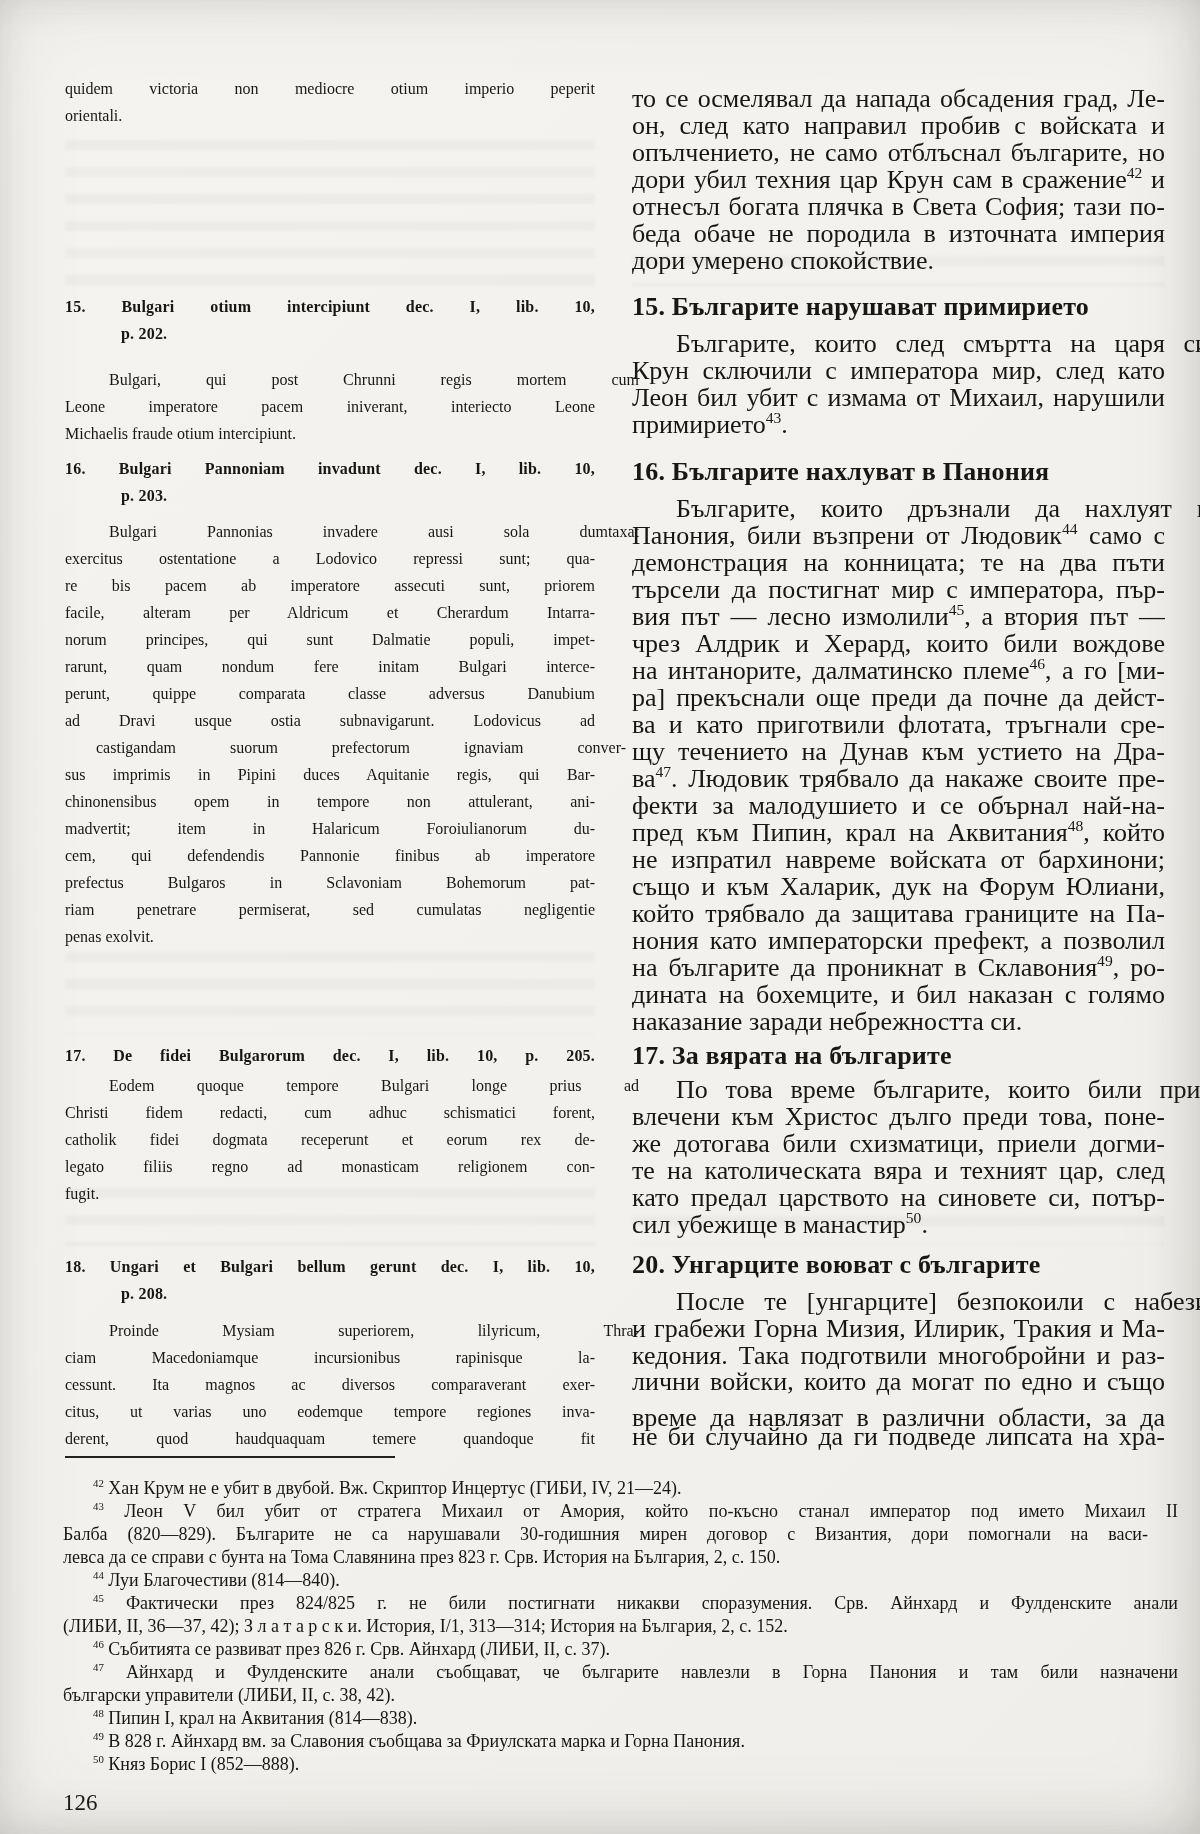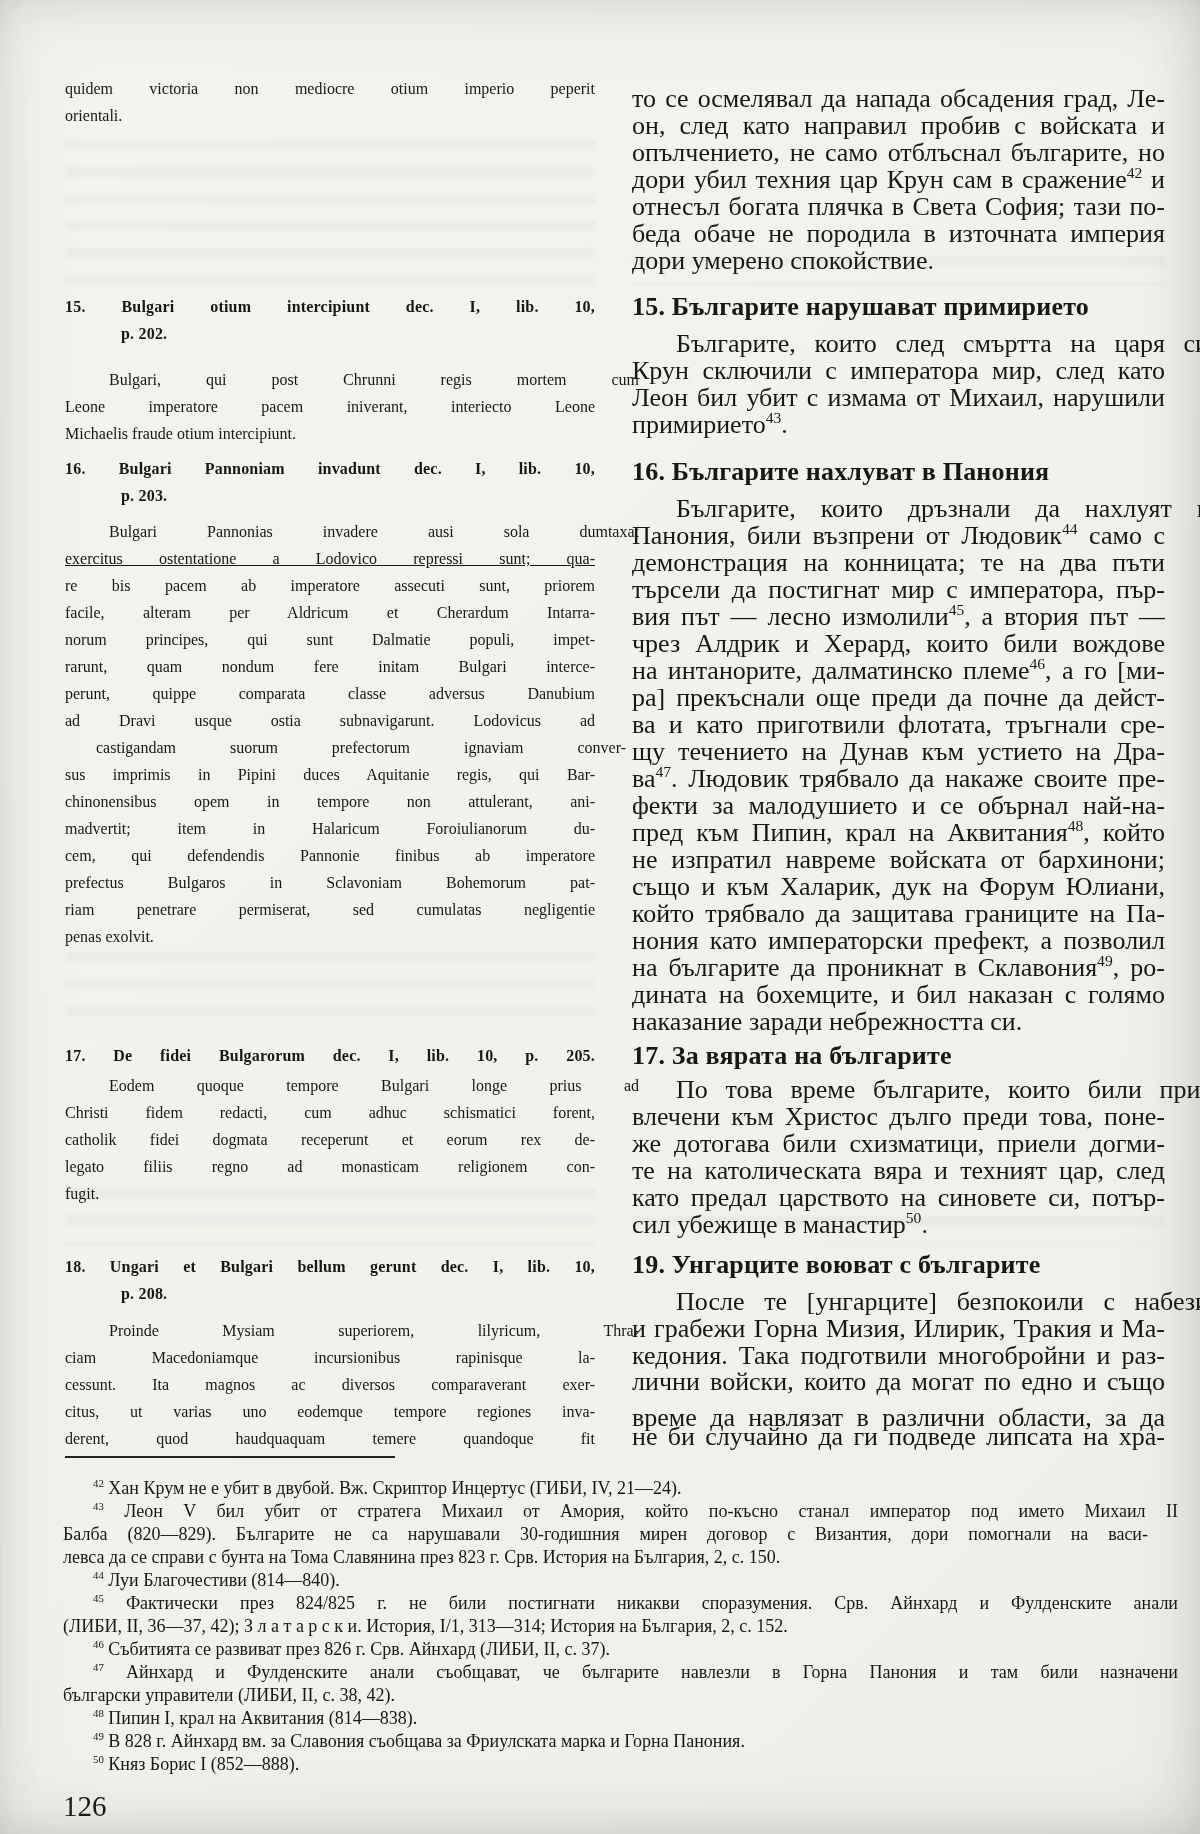--- a/index.html
+++ b/index.html
@@ -28,21 +28,21 @@
   .j1{text-align:justify;text-align-last:justify;}
   .hd{font-weight:700;letter-spacing:.2px;}
   #col-latin .ln{font-size:16px;}
   #col-bulgarian .ln{font-size:26px;}
   #col-latin .i1,#col-bulgarian .i1{padding-left:44px;}
   #col-latin .i2,#col-bulgarian .i2{padding-left:56px;}
   #footnotes .ln{font-size:18px;line-height:23px;max-height:23px;}
   #footnotes .i1{padding-left:30px;}
   sup{font-size:.6em;line-height:0;vertical-align:super;}
   .fn-sep{position:absolute;background:#24221f;height:2px;}
-  .page-num{position:absolute;font-size:29px;color:#1c1a17;}
+  .page-num{position:absolute;font-size:23px;color:#1c1a17;}
   .ghost{
     position:absolute;opacity:.55;filter:blur(1.7px);pointer-events:none;
     background:repeating-linear-gradient(to bottom,
       rgba(70,68,78,.075) 0px, rgba(70,68,78,.075) 10px,
       rgba(70,68,78,0) 10px, rgba(70,68,78,0) 27px);
   }
 </style>
 </head>
 <body>
 
@@ -58,21 +58,21 @@
       <div class="ln j1" style="left: 65px; top: 75px; width: 530px;">quidem victoria non mediocre otium imperio peperit</div>
       <div class="ln" style="left: 65px; top: 102px; width: 530px;">orientali.</div>
       <div class="ln j1 hd" style="left: 65px; top: 293px; width: 530px;">15. Bulgari otium intercipiunt dec. I, lib. 10,</div>
       <div class="ln i2 hd" style="left: 65px; top: 320px; width: 530px;">p. 202.</div>
       <div class="ln j1 i1" style="left: 65px; top: 366px; width: 530px;">Bulgari, qui post Chrunni regis mortem cum</div>
       <div class="ln j1" style="left: 65px; top: 393px; width: 530px;">Leone imperatore pacem iniverant, interiecto Leone</div>
       <div class="ln" style="left: 65px; top: 420px; width: 530px;">Michaelis fraude otium intercipiunt.</div>
       <div class="ln j1 hd" style="left: 65px; top: 455px; width: 530px;">16. Bulgari Pannoniam invadunt dec. I, lib. 10,</div>
       <div class="ln i2 hd" style="left: 65px; top: 482px; width: 530px;">p. 203.</div>
       <div class="ln j1 i1" style="left: 65px; top: 518px; width: 530px;">Bulgari Pannonias invadere ausi sola dumtaxat</div>
-      <div class="ln j1" style="left: 65px; top: 545px; width: 530px; text-decoration: underline;">exercitus ostentatione a Lodovico repressi sunt; qua-</div>
+      <div class="ln j1" style="left: 65px; top: 545px; width: 530px;">exercitus ostentatione a Lodovico repressi sunt; qua-</div>
       <div class="ln j1" style="left: 65px; top: 572px; width: 530px;">re bis pacem ab imperatore assecuti sunt, priorem</div>
       <div class="ln j1" style="left: 65px; top: 599px; width: 530px;">facile, alteram per Aldricum et Cherardum Intarra-</div>
       <div class="ln j1" style="left: 65px; top: 626px; width: 530px;">norum principes, qui sunt Dalmatie populi, impet-</div>
       <div class="ln j1" style="left: 65px; top: 653px; width: 530px;">rarunt, quam nondum fere initam Bulgari interce-</div>
       <div class="ln j1" style="left: 65px; top: 680px; width: 530px;">perunt, quippe comparata classe adversus Danubium</div>
       <div class="ln j1" style="left: 65px; top: 707px; width: 530px;">ad Dravi usque ostia subnavigarunt. Lodovicus ad</div>
       <div class="ln j1" style="left: 65px; top: 734px; width: 530px; margin-left: 31px;">castigandam suorum prefectorum ignaviam conver-</div>
       <div class="ln j1" style="left: 65px; top: 761px; width: 530px;">sus imprimis in Pipini duces Aquitanie regis, qui Bar-</div>
       <div class="ln j1" style="left: 65px; top: 788px; width: 530px;">chinonensibus opem in tempore non attulerant, ani-</div>
       <div class="ln j1" style="left: 65px; top: 815px; width: 530px;">madvertit; item in Halaricum Foroiulianorum du-</div>
@@ -128,21 +128,21 @@
       <div class="ln j1" style="left: 632px; top: 954px; width: 533px;">на българите да проникнат в Склавония<sup>49</sup>, ро-</div>
       <div class="ln j1" style="left: 632px; top: 981px; width: 533px;">дината на бохемците, и бил наказан с голямо</div>
       <div class="ln" style="left: 632px; top: 1008px; width: 533px;">наказание заради небрежността си.</div>
       <div class="ln hd" style="left: 632px; top: 1042px; width: 533px;">17. За вярата на българите</div>
       <div class="ln j1 i1" style="left: 632px; top: 1076px; width: 533px;">По това време българите, които били при-</div>
       <div class="ln j1" style="left: 632px; top: 1103px; width: 533px;">влечени към Христос дълго преди това, поне-</div>
       <div class="ln j1" style="left: 632px; top: 1130px; width: 533px;">же дотогава били схизматици, приели догми-</div>
       <div class="ln j1" style="left: 632px; top: 1157px; width: 533px;">те на католическата вяра и техният цар, след</div>
       <div class="ln j1" style="left: 632px; top: 1184px; width: 533px;">като предал царството на синовете си, потър-</div>
       <div class="ln" style="left: 632px; top: 1211px; width: 533px;">сил убежище в манастир<sup>50</sup>.</div>
-      <div class="ln hd" style="left: 632px; top: 1251px; width: 533px;">19. Унгарците воюват с българите</div>
+      <div class="ln hd" style="left: 632px; top: 1251px; width: 533px;">20. Унгарците воюват с българите</div>
       <div class="ln j1 i1" style="left: 632px; top: 1288px; width: 533px;">После те [унгарците] безпокоили с набези</div>
       <div class="ln j1" style="left: 632px; top: 1315px; width: 533px;">и грабежи Горна Мизия, Илирик, Тракия и Ма-</div>
       <div class="ln j1" style="left: 632px; top: 1342px; width: 533px;">кедония. Така подготвили многобройни и раз-</div>
       <div class="ln j1" style="left: 632px; top: 1330px; width: 533px; margin-top: 38px;">лични войски, които да могат по едно и също</div>
       <div class="ln j1" style="left: 632px; top: 1396px; width: 533px; margin-top: 8px;">време да навлязат в различни области, за да</div>
       <div class="ln j1" style="left: 632px; top: 1423px; width: 533px;">не би случайно да ги подведе липсата на хра-</div>
     </div>
 
   <div class="fn-sep" style="left:65px;top:1456px;width:330px"></div>
   <div id="footnotes">

